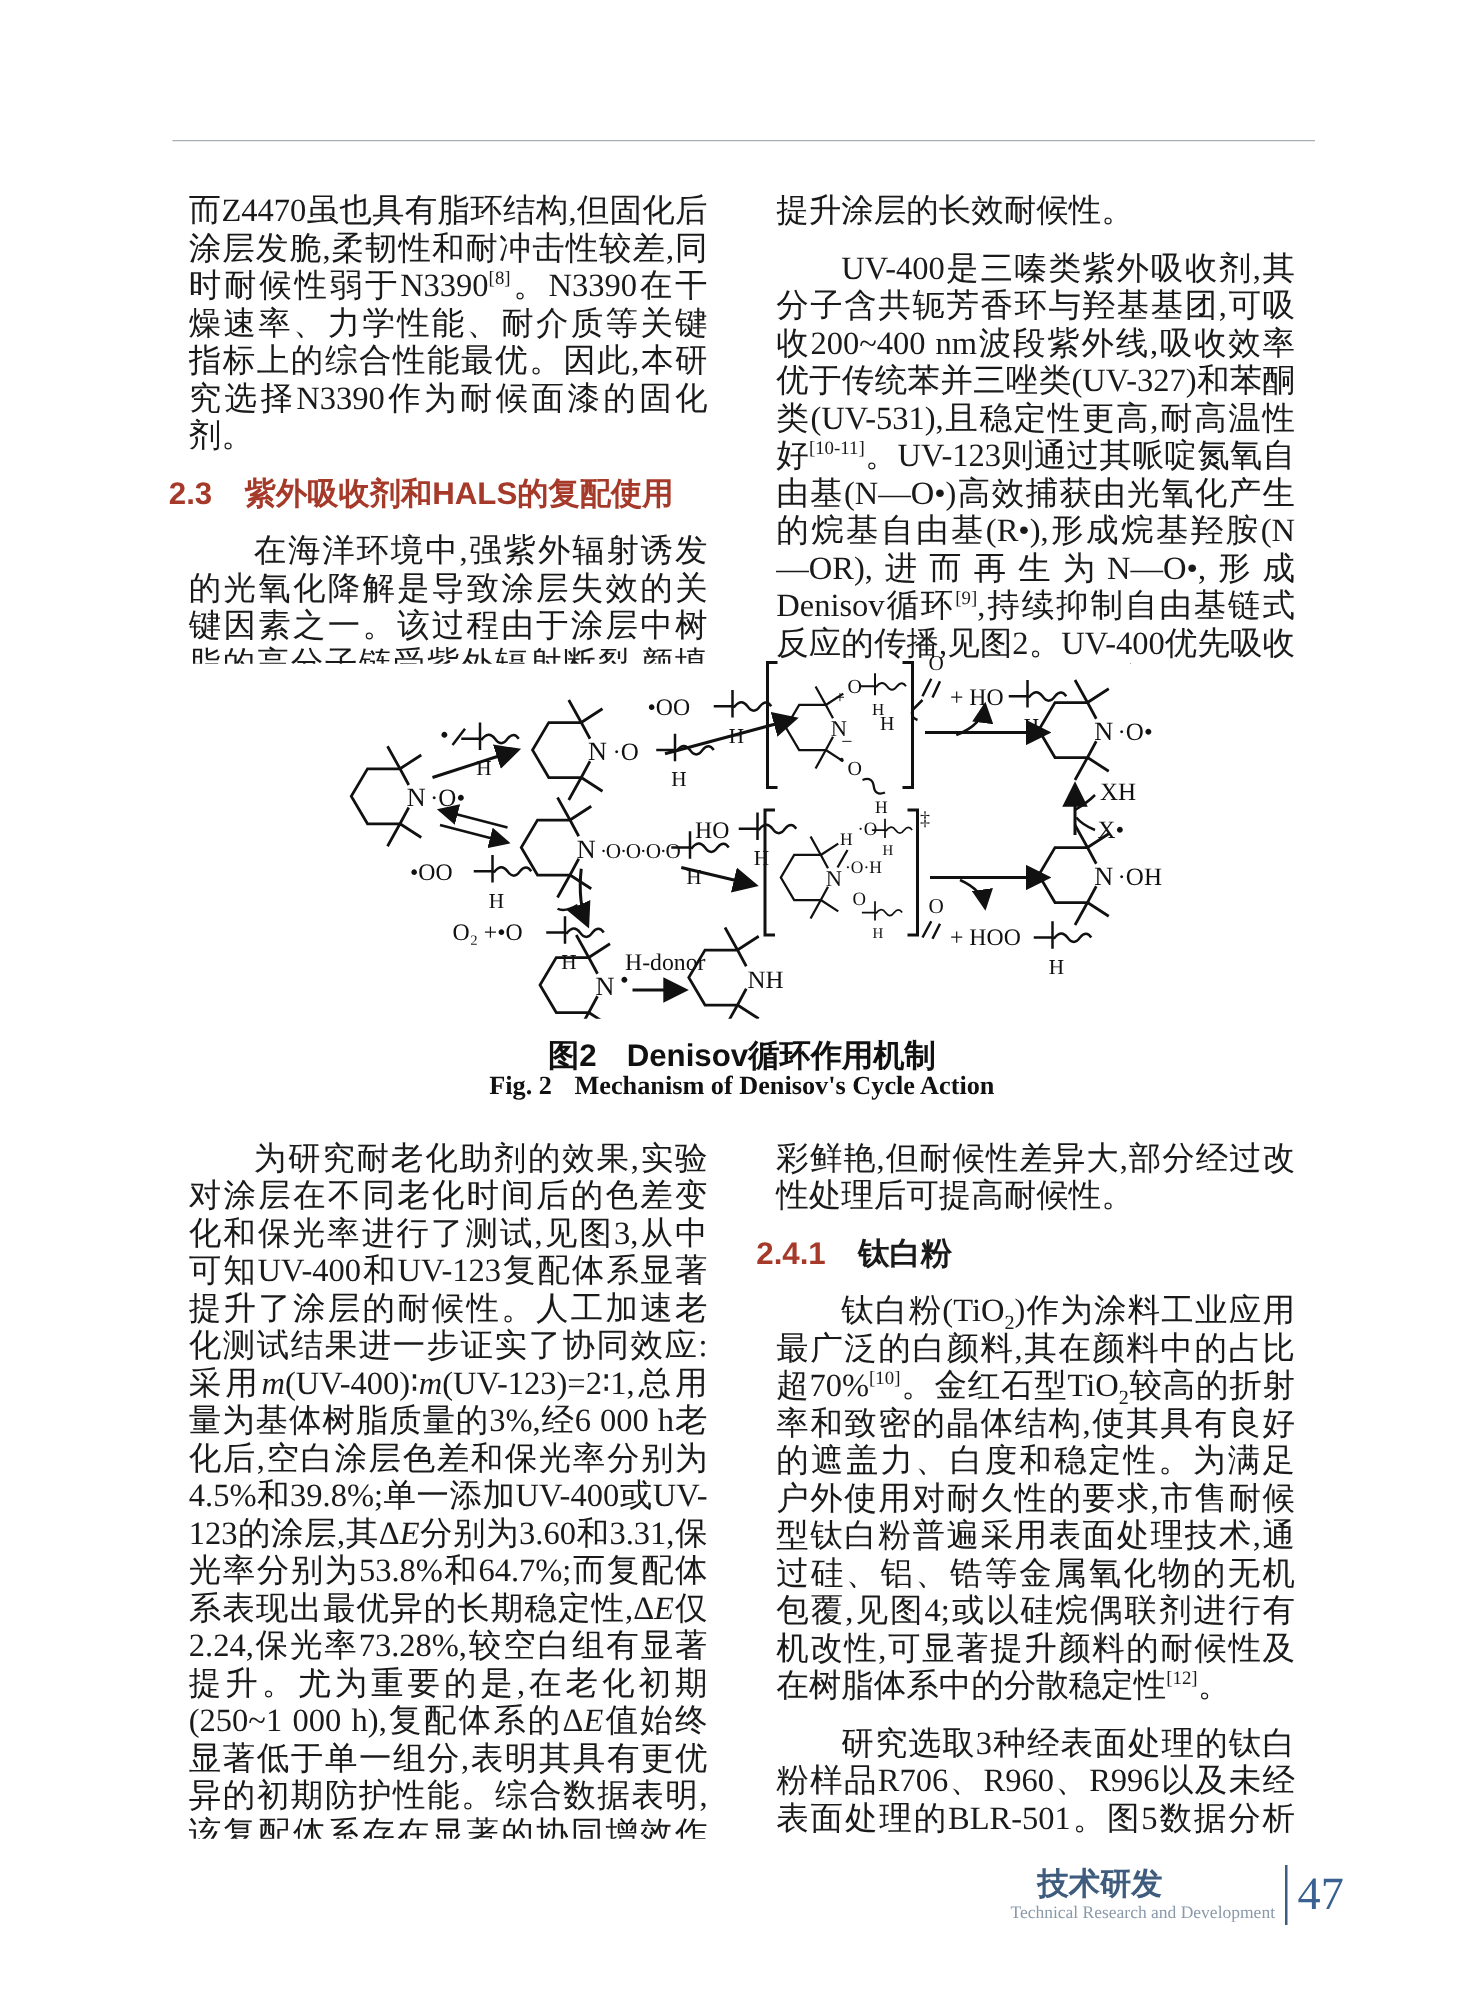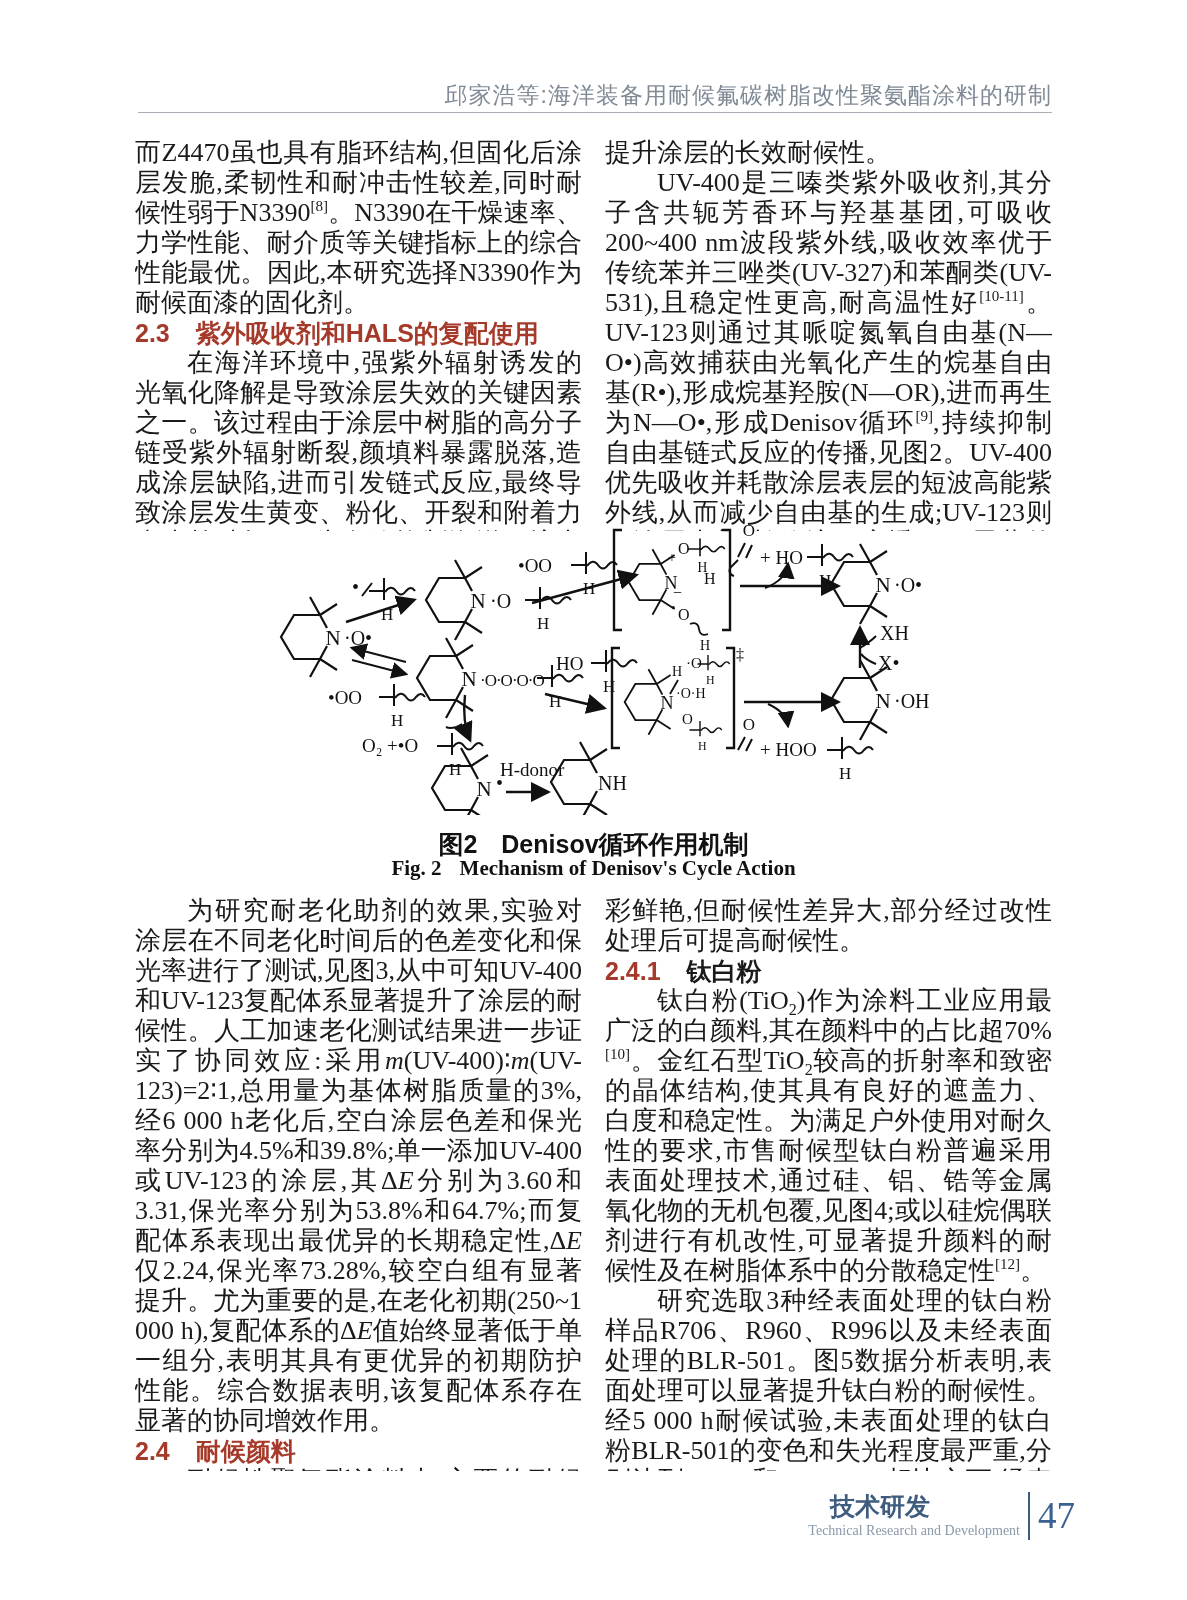--- a/index.html
+++ b/index.html
@@ -8,21 +8,21 @@
   
   .running-title{position:absolute;top:80px;left:138px;width:914px;text-align:right;
         font-family:"Liberation Sans","DejaVu Sans",sans-serif;font-size:23px;color:#7f8a95;letter-spacing:1px;}
   .header-rule{position:absolute;top:112px;left:138px;width:914px;height:1px;background:#a7aeb6;}
   
   .col{position:absolute;width:447px;font-size:26px;line-height:30px;text-align:justify;overflow:hidden;}
   #col-tl{left:135px;top:138px;height:393px;}
   #col-tr{left:605px;top:138px;height:393px;}
   #col-bl{left:135px;top:896px;height:575px;}
   #col-br{left:605px;top:896px;height:575px;}
-  .col p{margin:0;}
+  .col p{margin:16px;}
   .col p.ind{text-indent:2em;}
   .col sup{font-size:0.58em;vertical-align:super;line-height:0;}
   .col sub{font-size:0.62em;vertical-align:sub;line-height:0;}
   h3{margin:0;font-size:25px;line-height:30px;font-weight:bold;text-align:left;
      font-family:"Liberation Sans","DejaVu Sans",sans-serif;color:#a63a2a;}
   h3 .h-num{margin-right:26px;}
   h3 .dark{color:#1a1a1a;}
   
   #mech{position:absolute;left:230px;top:515px;}
   .fl{font-family:"Liberation Serif","DejaVu Serif",serif;fill:#111;}
@@ -39,21 +39,20 @@
         font-size:14px;color:#8a99aa;font-family:"Liberation Serif","DejaVu Serif",serif;}
   .f-bar{position:absolute;top:1492px;left:1028px;width:2px;height:48px;background:#3f5c7e;}
   .f-num{position:absolute;top:1494px;left:1038px;font-size:37px;color:#3a6191;
         font-family:Liberation Serif, serif;}
 </style>
 </head>
 <body>
 
 <div class="page">
 
-  <div class="running-title">邱家浩等:海洋装备用耐候氟碳树脂改性聚氨酯涂料的研制</div>
   <div class="header-rule"></div>
 
   <section class="col" id="col-tl">
     <p>而Z4470虽也具有脂环结构,但固化后涂层发脆,柔韧性和耐冲击性较差,同时耐候性弱于N3390<sup>[8]</sup>。N3390在干燥速率、力学性能、耐介质等关键指标上的综合性能最优。因此,本研究选择N3390作为耐候面漆的固化剂。</p>
     <h3>
       <span class="h-num">2.3</span><span>紫外吸收剂和HALS的复配使用</span>
     </h3>
     <p class="ind">在海洋环境中,强紫外辐射诱发的光氧化降解是导致涂层失效的关键因素之一。该过程由于涂层中树脂的高分子链受紫外辐射断裂,颜填料暴露脱落,造成涂层缺陷,进而引发链式反应,最终导致涂层发生黄变、粉化、开裂和附着力丧失等破坏<sup>[9]</sup>。为有效抑制海洋环境中涂层的光氧化降解,本研究采用紫外吸收剂UV-400与受阻胺光稳定剂(HALS)UV-123复配来</p>
   </section>
 

